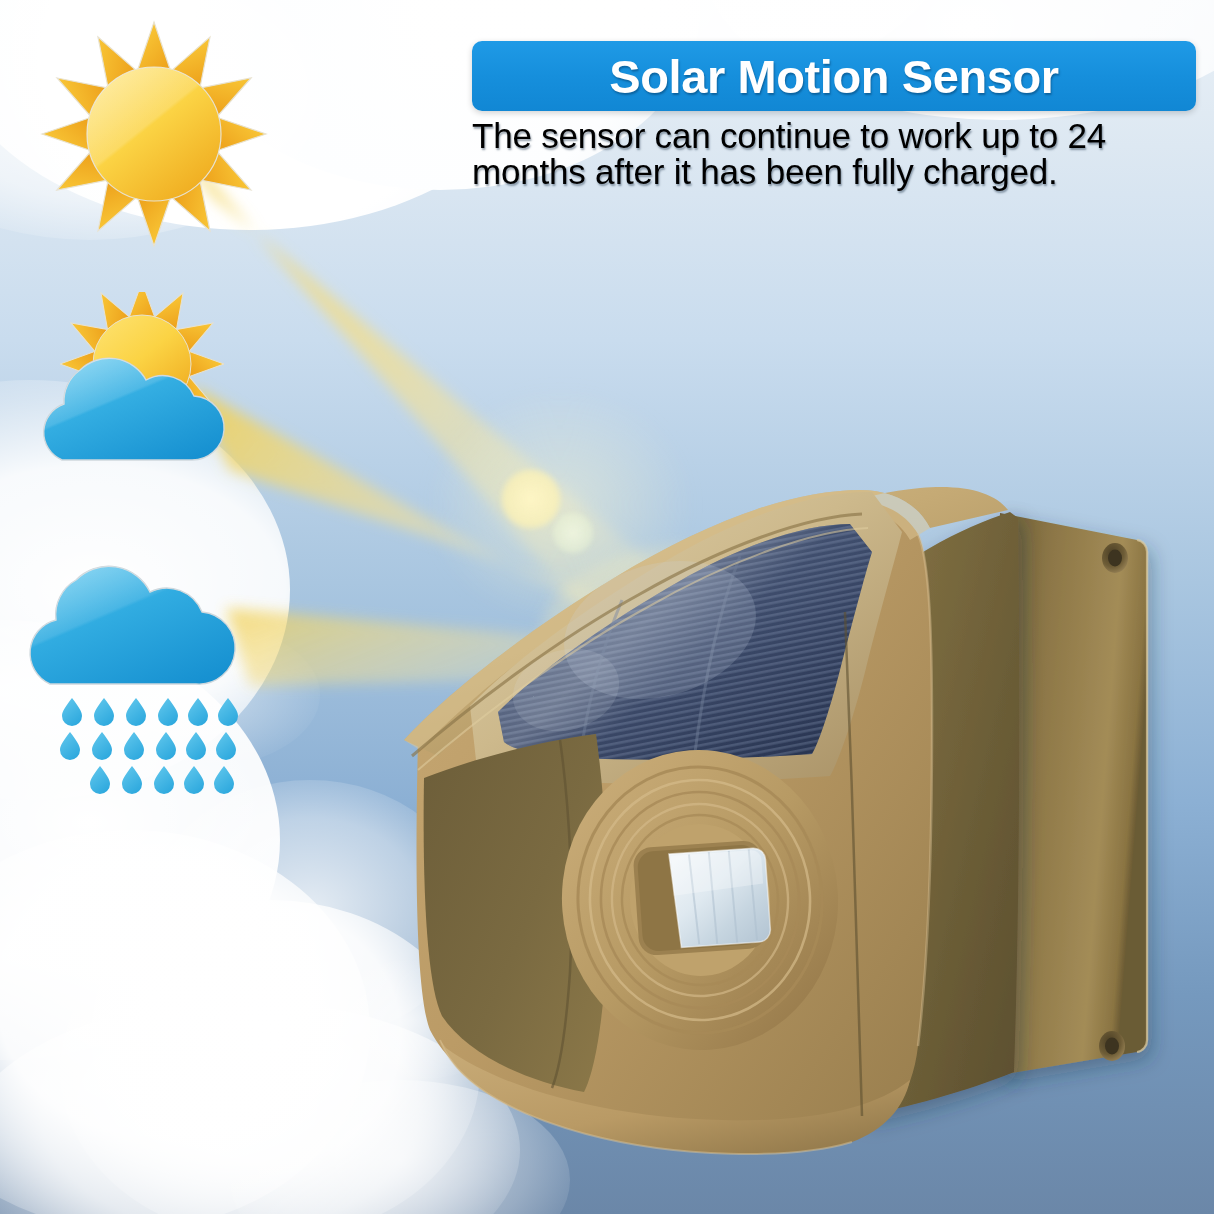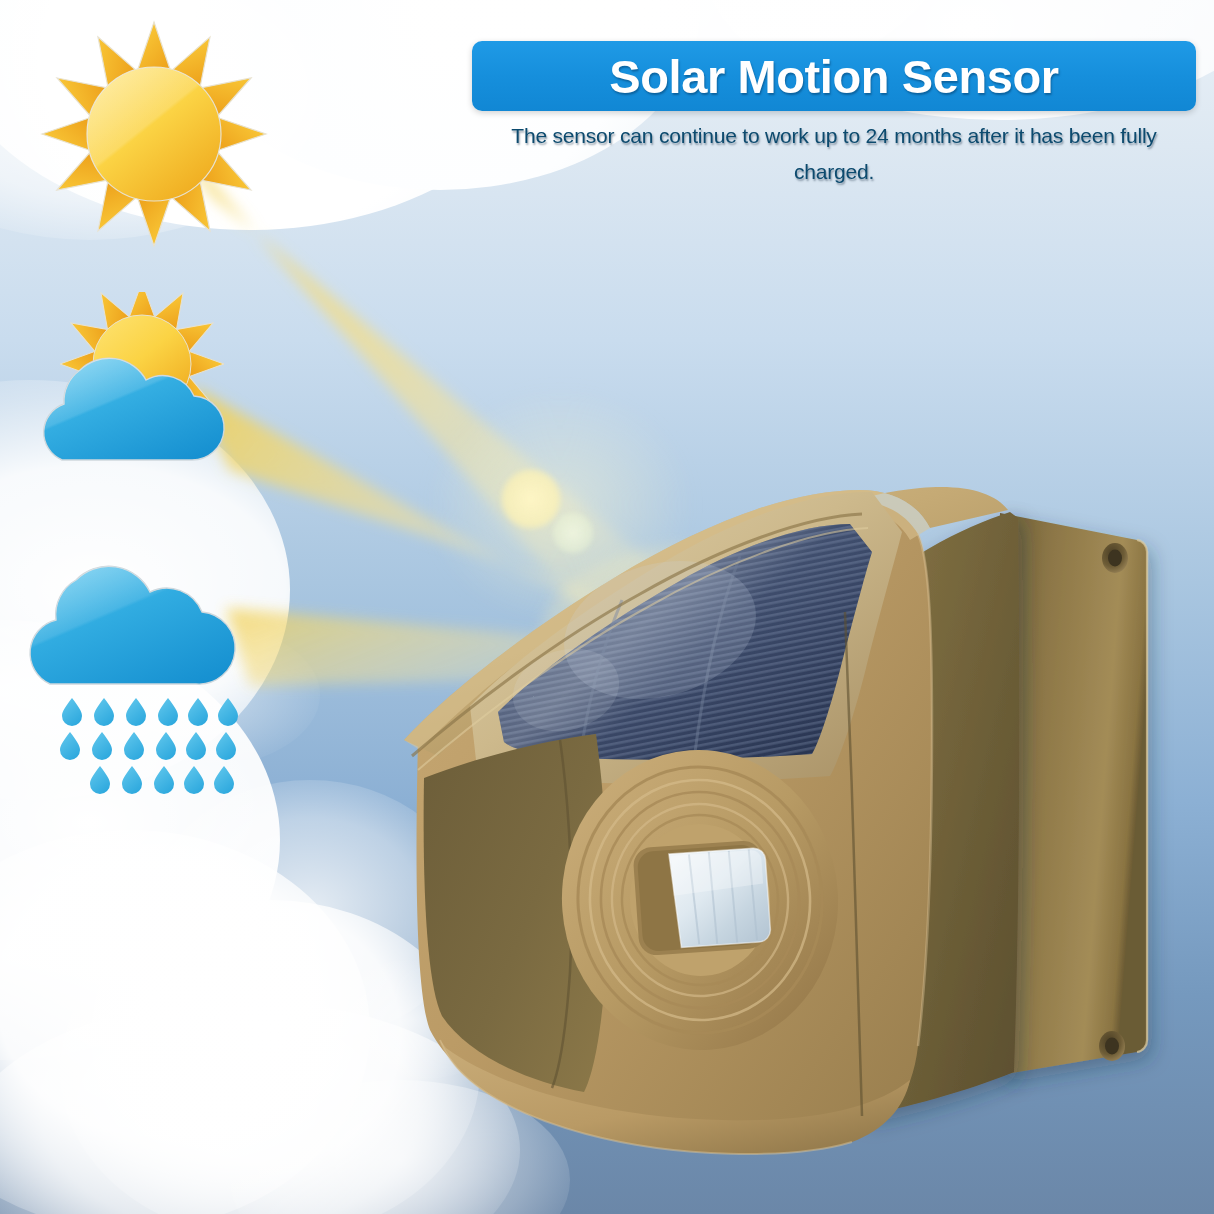--- a/index.html
+++ b/index.html
@@ -95,24 +95,24 @@
     font-weight:bold;
     color:#ffffff;
     letter-spacing:-0.4px;
     white-space:nowrap;
     text-shadow:1px 2px 2px rgba(0,50,90,.45);
   }
   .subtitle {
     position:absolute;
     left:472px; top:118px;
     width:724px;
-    font-size:21px;
+    font-size:35px;
     line-height:36px;
-    color:#0c4a6e;
-    text-align:center;
+    color:#000000;
+    text-align:left;
     text-shadow:1px 2px 2px rgba(60,80,100,.55);
     letter-spacing:-0.2px;
   }
 
   
   .device { position:absolute; left:0; top:0; width:1214px; height:1214px; pointer-events:none; }
 </style>
 </head>
 <body>
 

